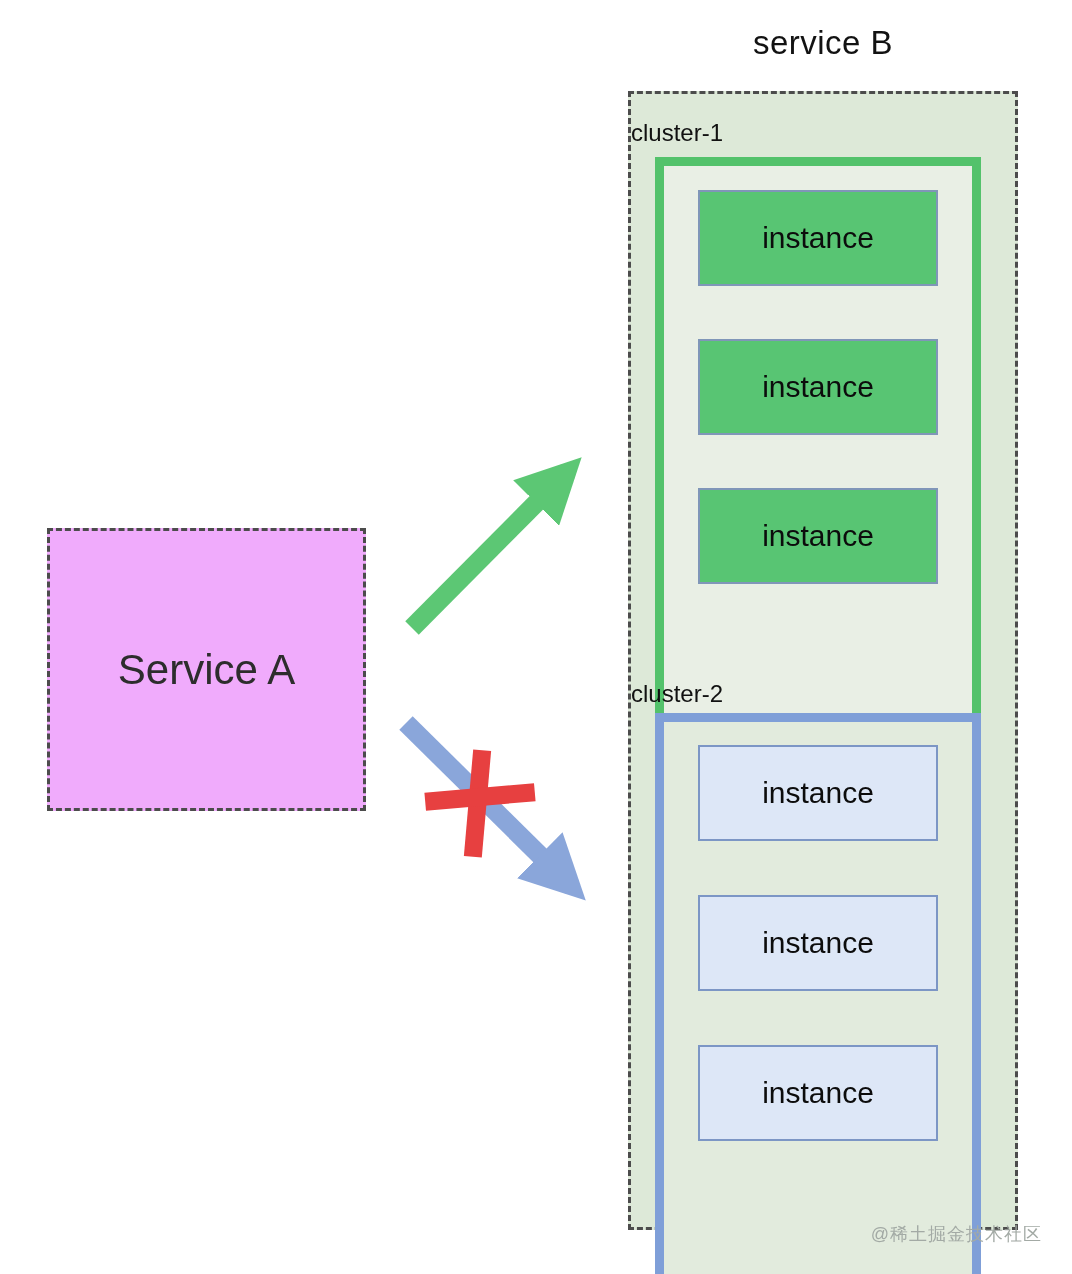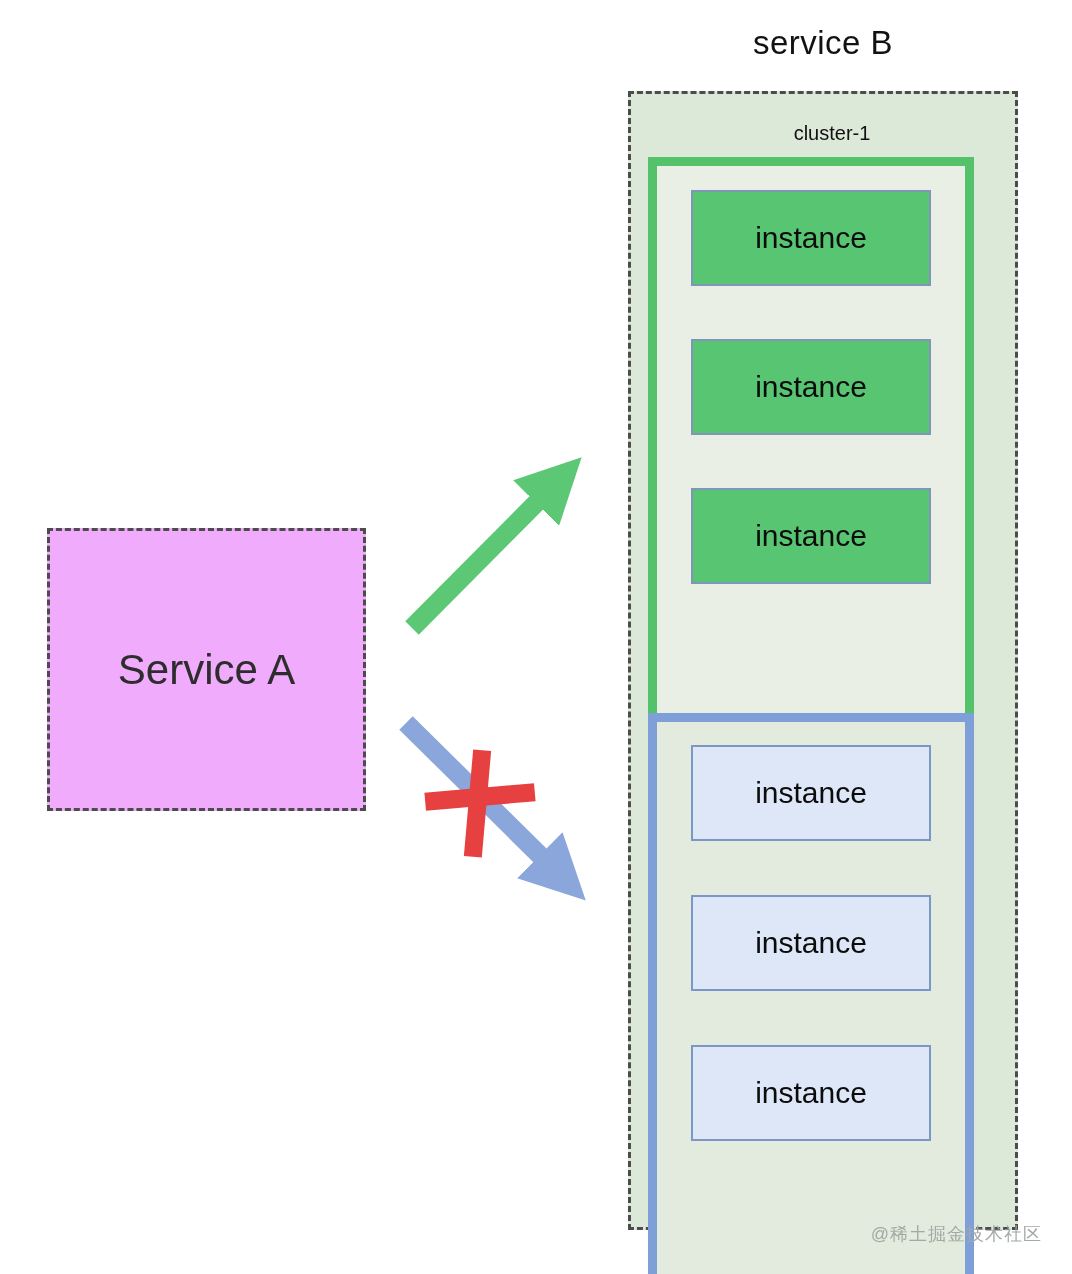--- a/index.html
+++ b/index.html
@@ -13,28 +13,28 @@
   
   #serviceB-title{
     left:628px;top:24px;width:390px;text-align:center;
     font-size:33px;color:#121212;letter-spacing:0.5px;
   }
   #serviceB{
     left:628px;top:91px;width:390px;height:1139px;
     background:#dde9d8;border:3px dashed #4c4c4c;
   }
   .cluster-label{
-    position:absolute;left:9px;width:100%;text-align:center;
-    font-size:20px;color:#111;line-height:34px;
+    position:absolute;left:0;width:100%;text-align:left;
+    font-size:24px;color:#111;line-height:34px;
   }
   #cluster1-label{top:22px;}
   #cluster2-label{top:583px;}
 
   .cluster-box{
-    position:absolute;left:17px;width:326px;height:592px;
+    position:absolute;left:24px;width:326px;height:592px;
     box-sizing:border-box;display:flex;flex-direction:column;
     align-items:center;
   }
   #cluster1{
     top:63px;border:9px solid #53c26b;background:#e9efe5;
     padding-top:24px;gap:53px;
   }
   #cluster2{
     top:619px;border:9px solid #7f9fd8;background:#e2ebdd;
     padding-top:23px;gap:54px;
@@ -92,20 +92,21 @@
 <div id="serviceB" class="abs">
 
   <div id="cluster1-label" class="cluster-label">cluster-1</div>
 
   <div id="cluster1" class="cluster-box">
     <div class="instance green">instance</div>
     <div class="instance green">instance</div>
     <div class="instance green">instance</div>
   </div>
 
+  <div id="cluster2-label" class="cluster-label">cluster-2</div>
 
   <div id="cluster2" class="cluster-box">
     <div class="instance blue">instance</div>
     <div class="instance blue">instance</div>
     <div class="instance blue">instance</div>
   </div>
 </div>
 
 <div id="serviceA" class="abs">Service A</div>
 

